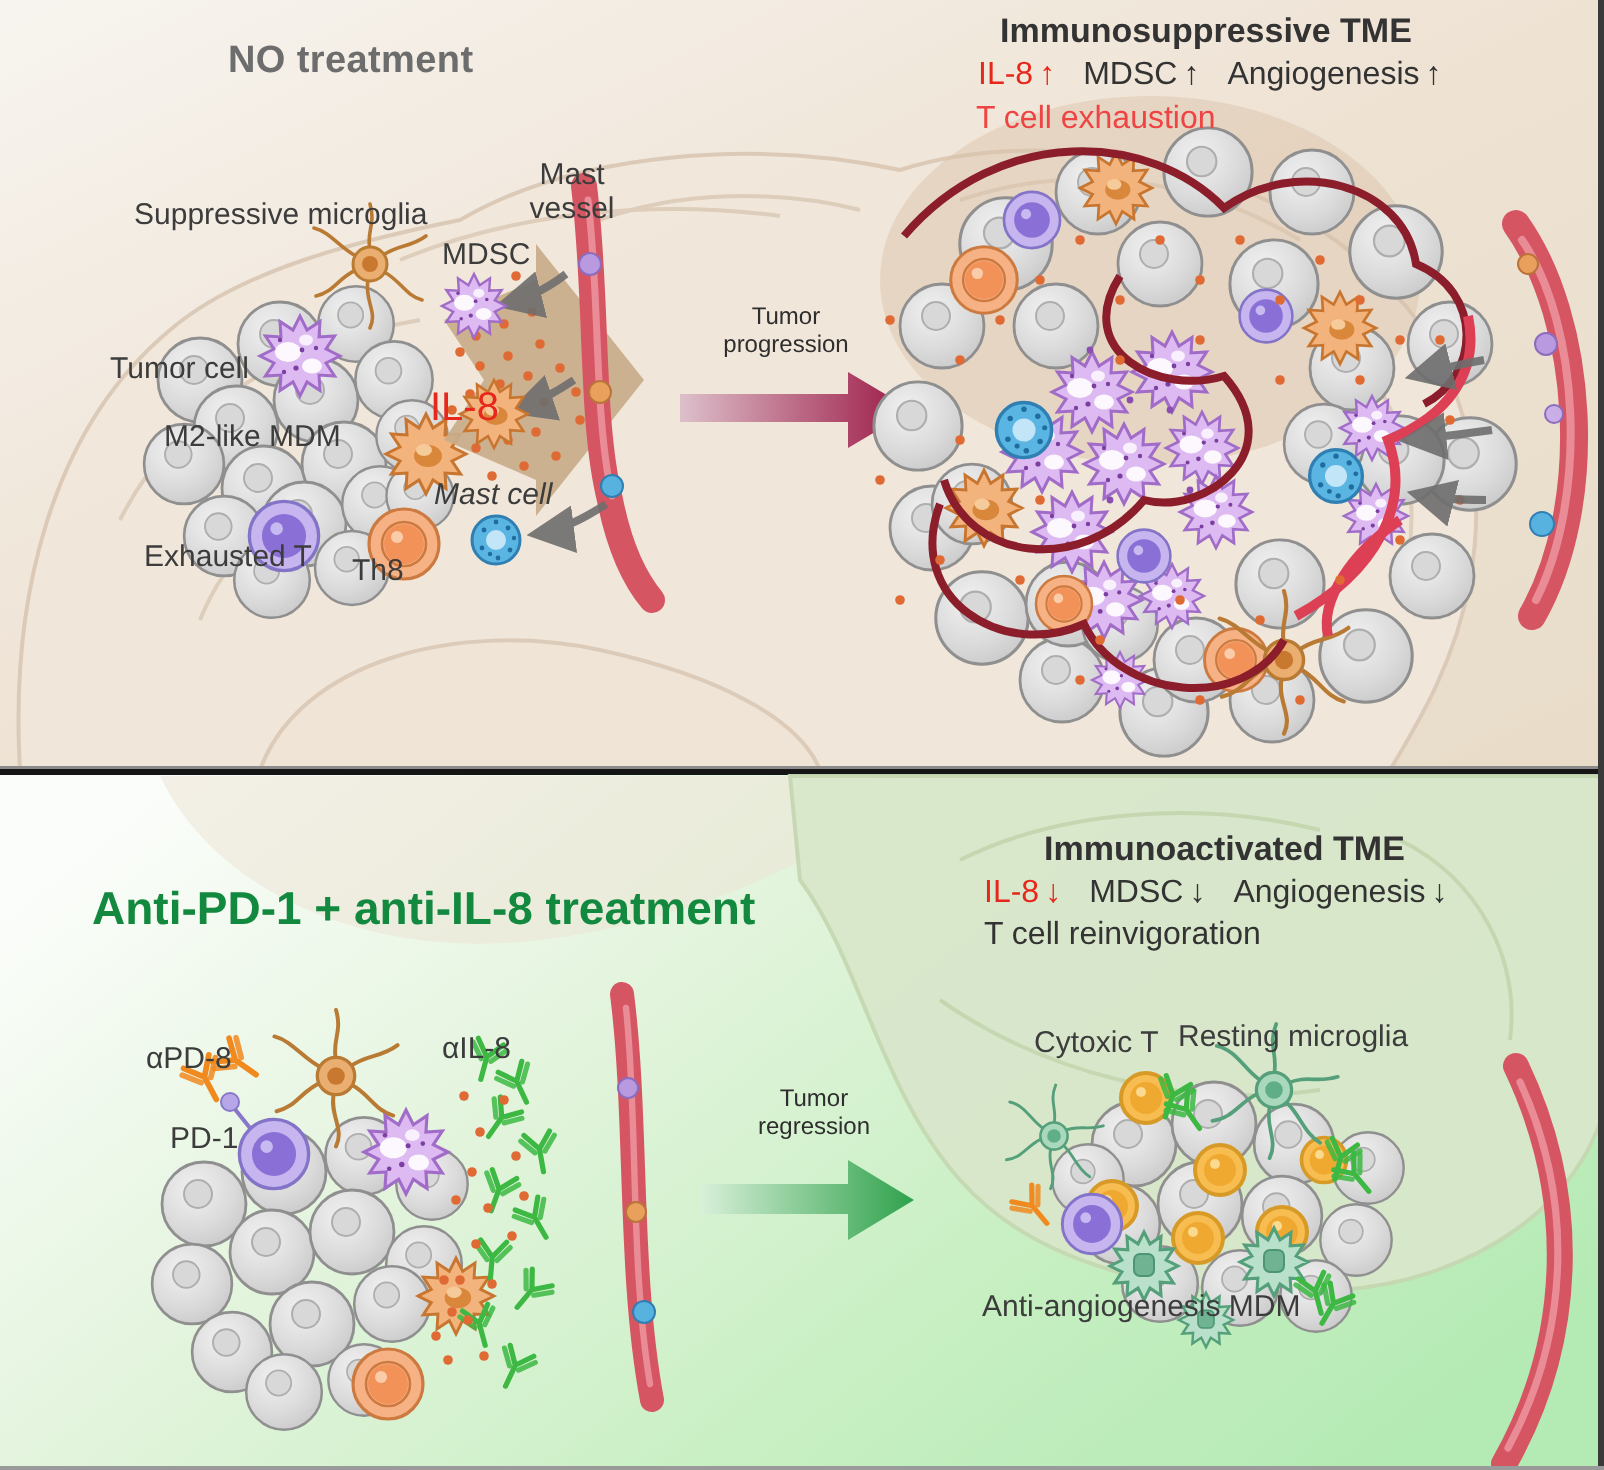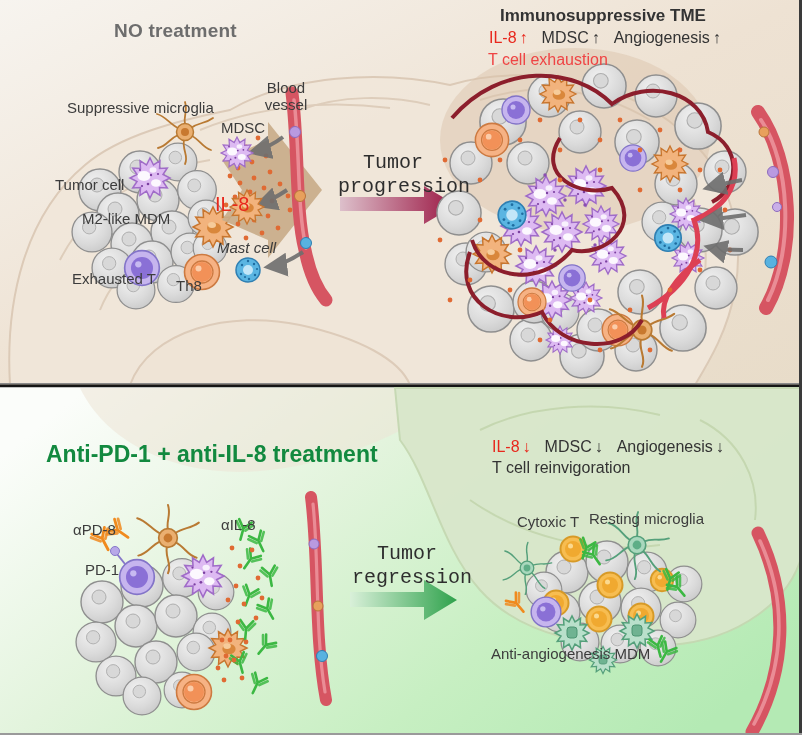--- a/index.html
+++ b/index.html
@@ -10,21 +10,21 @@
   .center{text-align:center;}
   .red{color:#e8271c;}
   .green-title{color:#12893f;font-weight:bold;font-size:23px;}
   .panel-title{font-weight:bold;font-size:19px;color:#6d6d6d;letter-spacing:.2px;}
   .tme-title{font-weight:bold;font-size:17px;color:#333;}
   .tme-line{font-size:16px;color:#333;display:flex;gap:14px;}
   .tme-line .pair{display:inline-flex;gap:3px;align-items:baseline;}
   .arrow-glyph{font-size:16px;}
   .big-il8{font-size:20px;color:#e8271c;}
   .blockade{font-weight:bold;font-size:18px;color:#141414;}
-  .transition{font-size:20px;color:#2e2e2e;line-height:1.18;font-family:Liberation Mono, monospace;}
+  .transition{font-size:12px;color:#2e2e2e;line-height:1.18;}
 </style>
 </head>
 <body>
 
 <div class="canvas">
 
 <svg width="802" height="735" viewBox="0 0 802 735" aria-hidden="true">
   <defs>
     <linearGradient id="bgTop" x1="0" y1="0" x2="1" y2="1">
       <stop offset="0" stop-color="#f7f4ef"></stop>
@@ -477,38 +477,39 @@
       </span>
   <span class="pair">
         <span>Angiogenesis</span>
         <span class="arrow-glyph">↑</span>
       </span>
 </div>
 <div class="lbl" style="left:488px;top:51px;font-size:16px;color:#ef4444;">T cell exhaustion</div>
 
 <div class="lbl" style="left:67px;top:99px;">Suppressive microglia</div>
 <div class="lbl center" style="left:256px;top:79px;width:60px;">
-  <span style="display:block;">Blood</span>
+  <span style="display:block;">Mast</span>
   <span style="display:block;">vessel</span>
 </div>
 <div class="lbl" style="left:221px;top:119px;">MDSC</div>
 <div class="lbl" style="left:55px;top:176px;">Tumor cell</div>
 <div class="lbl big-il8" style="left:215px;top:193px;">IL-8</div>
 <div class="lbl" style="left:82px;top:210px;">M2-like MDM</div>
 <div class="lbl" style="left:217px;top:239px;font-style:italic;">Mast cell</div>
 <div class="lbl" style="left:72px;top:270px;">Exhausted T</div>
 <div class="lbl" style="left:176px;top:277px;">Th8</div>
 
 <div class="lbl transition center" style="left:338px;top:151px;width:110px;">
   <span style="display:block;">Tumor</span>
   <span style="display:block;">progression</span>
 </div>
 
 <div class="lbl green-title" style="left:46px;top:441px;">Anti-PD-1 + anti-IL-8 treatment</div>
 
+<div class="lbl tme-title" style="left:522px;top:415px;">Immunoactivated TME</div>
 <div class="lbl tme-line" style="left:492px;top:438px;">
   <span class="pair">
         <span class="red">IL-8</span>
         <span class="red arrow-glyph">↓</span>
       </span>
   <span class="pair">
         <span>MDSC</span>
         <span class="arrow-glyph">↓</span>
       </span>
   <span class="pair">

